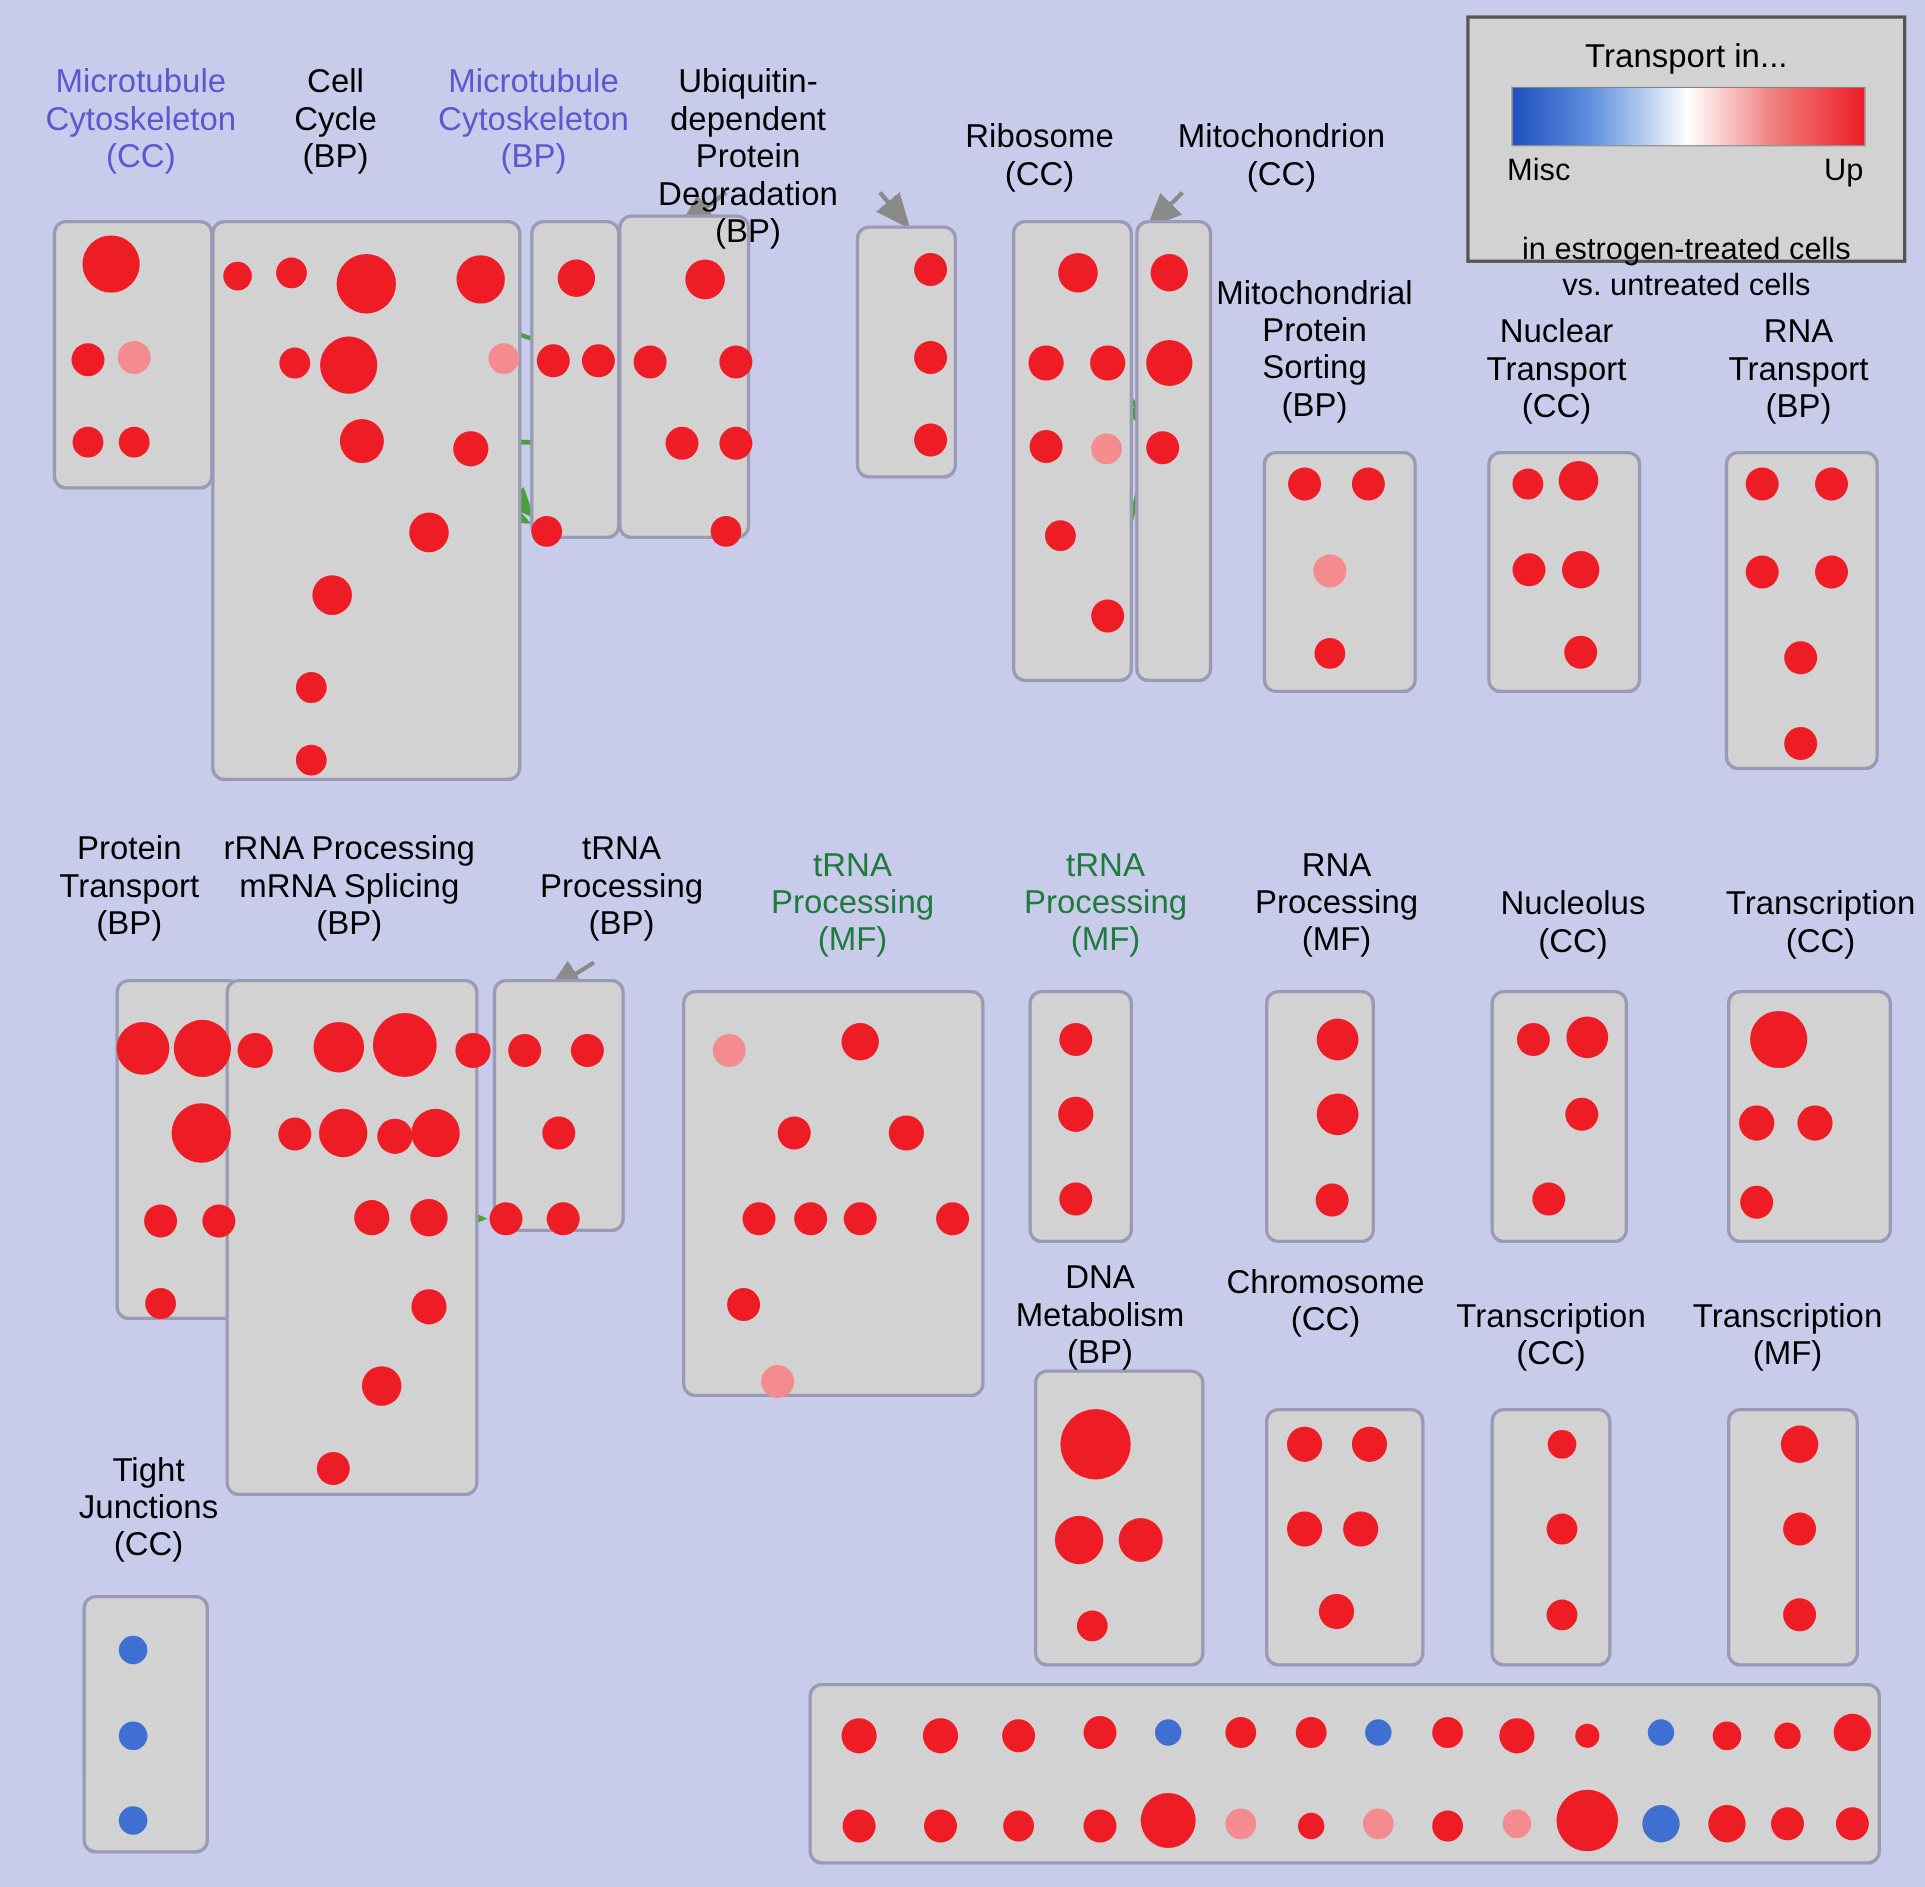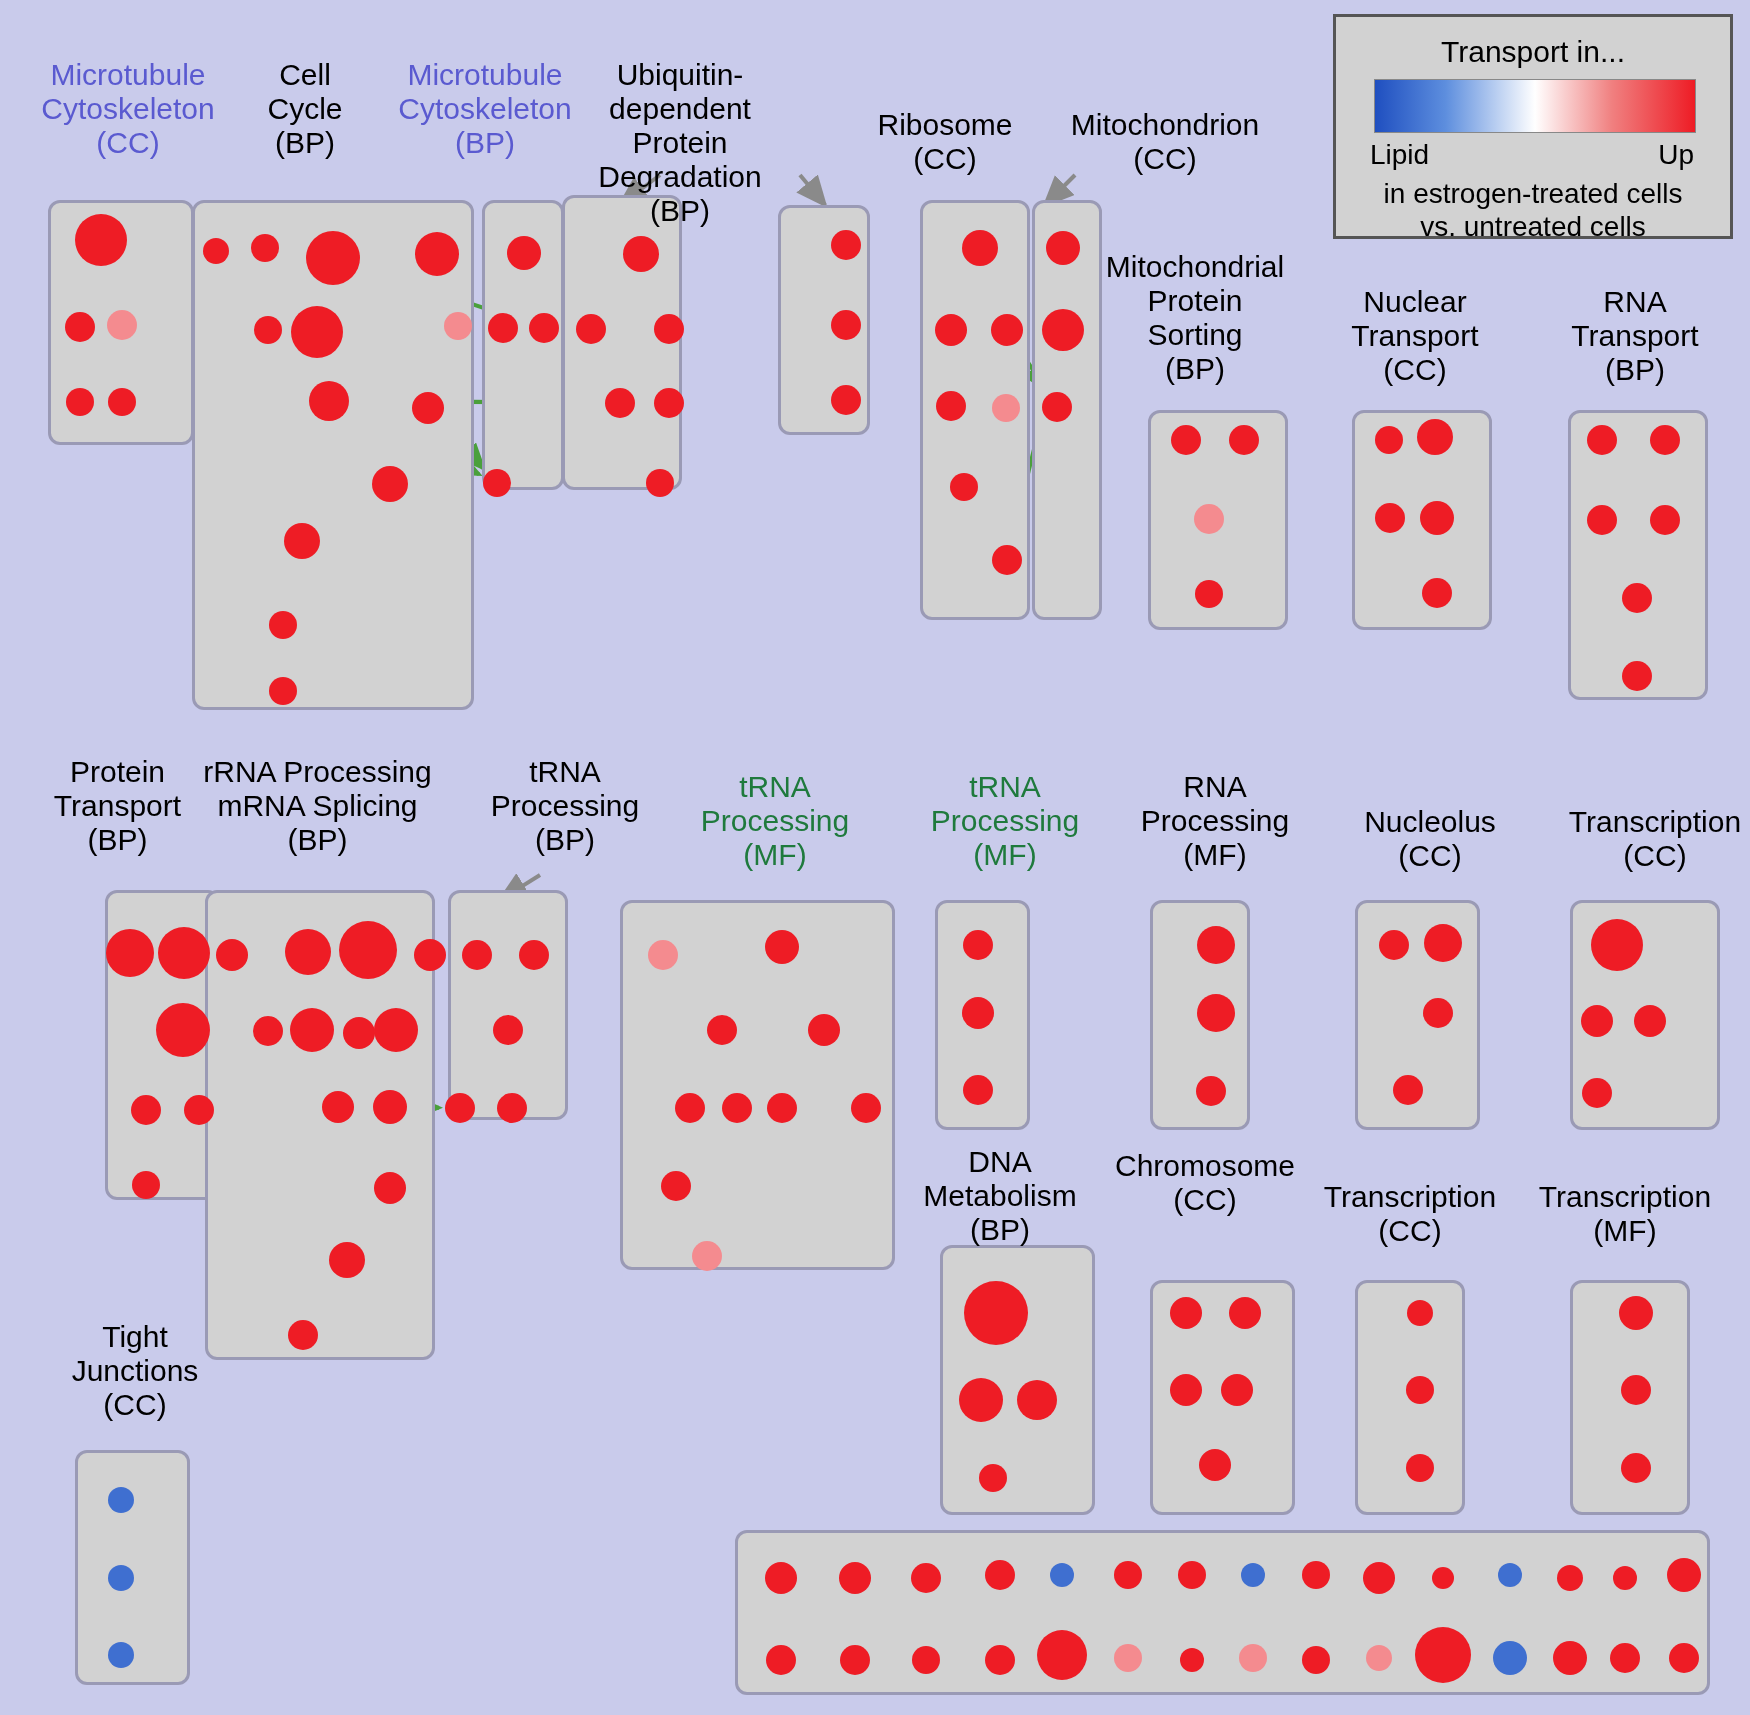--- a/index.html
+++ b/index.html
@@ -42,21 +42,21 @@
   .legend-title{
     position:absolute;width:100%;text-align:center;
     font-size:30px;color:#000;
   }
   .legend-bar{
     position:absolute;
     background:linear-gradient(to right,#1f4fc0 0%,#5d8ede 22%,#ffffff 50%,#f08080 74%,#ee1c25 100%);
     border:1px solid #888;
   }
   .legend-small{position:absolute;font-size:28px;color:#000;}
-  .legend-sub{position:absolute;width:100%;text-align:center;font-size:28px;line-height:33px;color:#000;}
+  .legend-sub{position:absolute;width:100%;text-align:center;font-size:28px;line-height:33px;color:#000;margin-top:32px;}
   .bigtext{
     position:absolute;
     font-size:30px;
     line-height:38px;
     color:#000;
     white-space:pre;
   }
   svg.edges{position:absolute;left:0;top:0;width:1750px;height:1715px;pointer-events:none;}
 </style>
 </head>
@@ -197,21 +197,21 @@
       <line x1="926" y1="1594" x2="926" y2="1640" stroke="#4aa03c" stroke-width="4" marker-end="url(#arrow)"></line>
       <line x1="660" y1="175" x2="620" y2="205" stroke="#8a8a8a" stroke-width="4" marker-end="url(#grayarrow)"></line>
       <line x1="800" y1="175" x2="825" y2="205" stroke="#8a8a8a" stroke-width="4" marker-end="url(#grayarrow)"></line>
       <line x1="1075" y1="175" x2="1045" y2="205" stroke="#8a8a8a" stroke-width="4" marker-end="url(#grayarrow)"></line>
       <line x1="540" y1="875" x2="500" y2="900" stroke="#8a8a8a" stroke-width="4" marker-end="url(#grayarrow)"></line>
     </svg>
 
   <div class="legendbox" id="legend" style="left:1333px;top:14px;width:400px;height:225px;">
     <div class="legend-title" style="top:18px;">Transport in...</div>
     <div class="legend-bar" style="left:38px;top:62px;width:320px;height:52px;"></div>
-    <div class="legend-small" style="left:34px;top:122px;">Lipid</div>
+    <div class="legend-small" style="left:34px;top:122px;">Misc</div>
     <div class="legend-small" style="right:36px;top:122px;">Up</div>
     <div class="legend-sub" id="legend-sub" style="top:160px;">in estrogen-treated cells<br>vs. untreated cells</div>
   </div>
 
 
 <div class="cluster" style="left: 48px; top: 200px; width: 146px; height: 245px;"></div>
     <div class="cluster" style="left: 192px; top: 200px; width: 282px; height: 510px;"></div>
     <div class="cluster" style="left: 482px; top: 200px; width: 82px; height: 290px;"></div>
     <div class="cluster" style="left: 562px; top: 195px; width: 120px; height: 295px;"></div>
     <div class="cluster" style="left: 778px; top: 205px; width: 92px; height: 230px;"></div>

